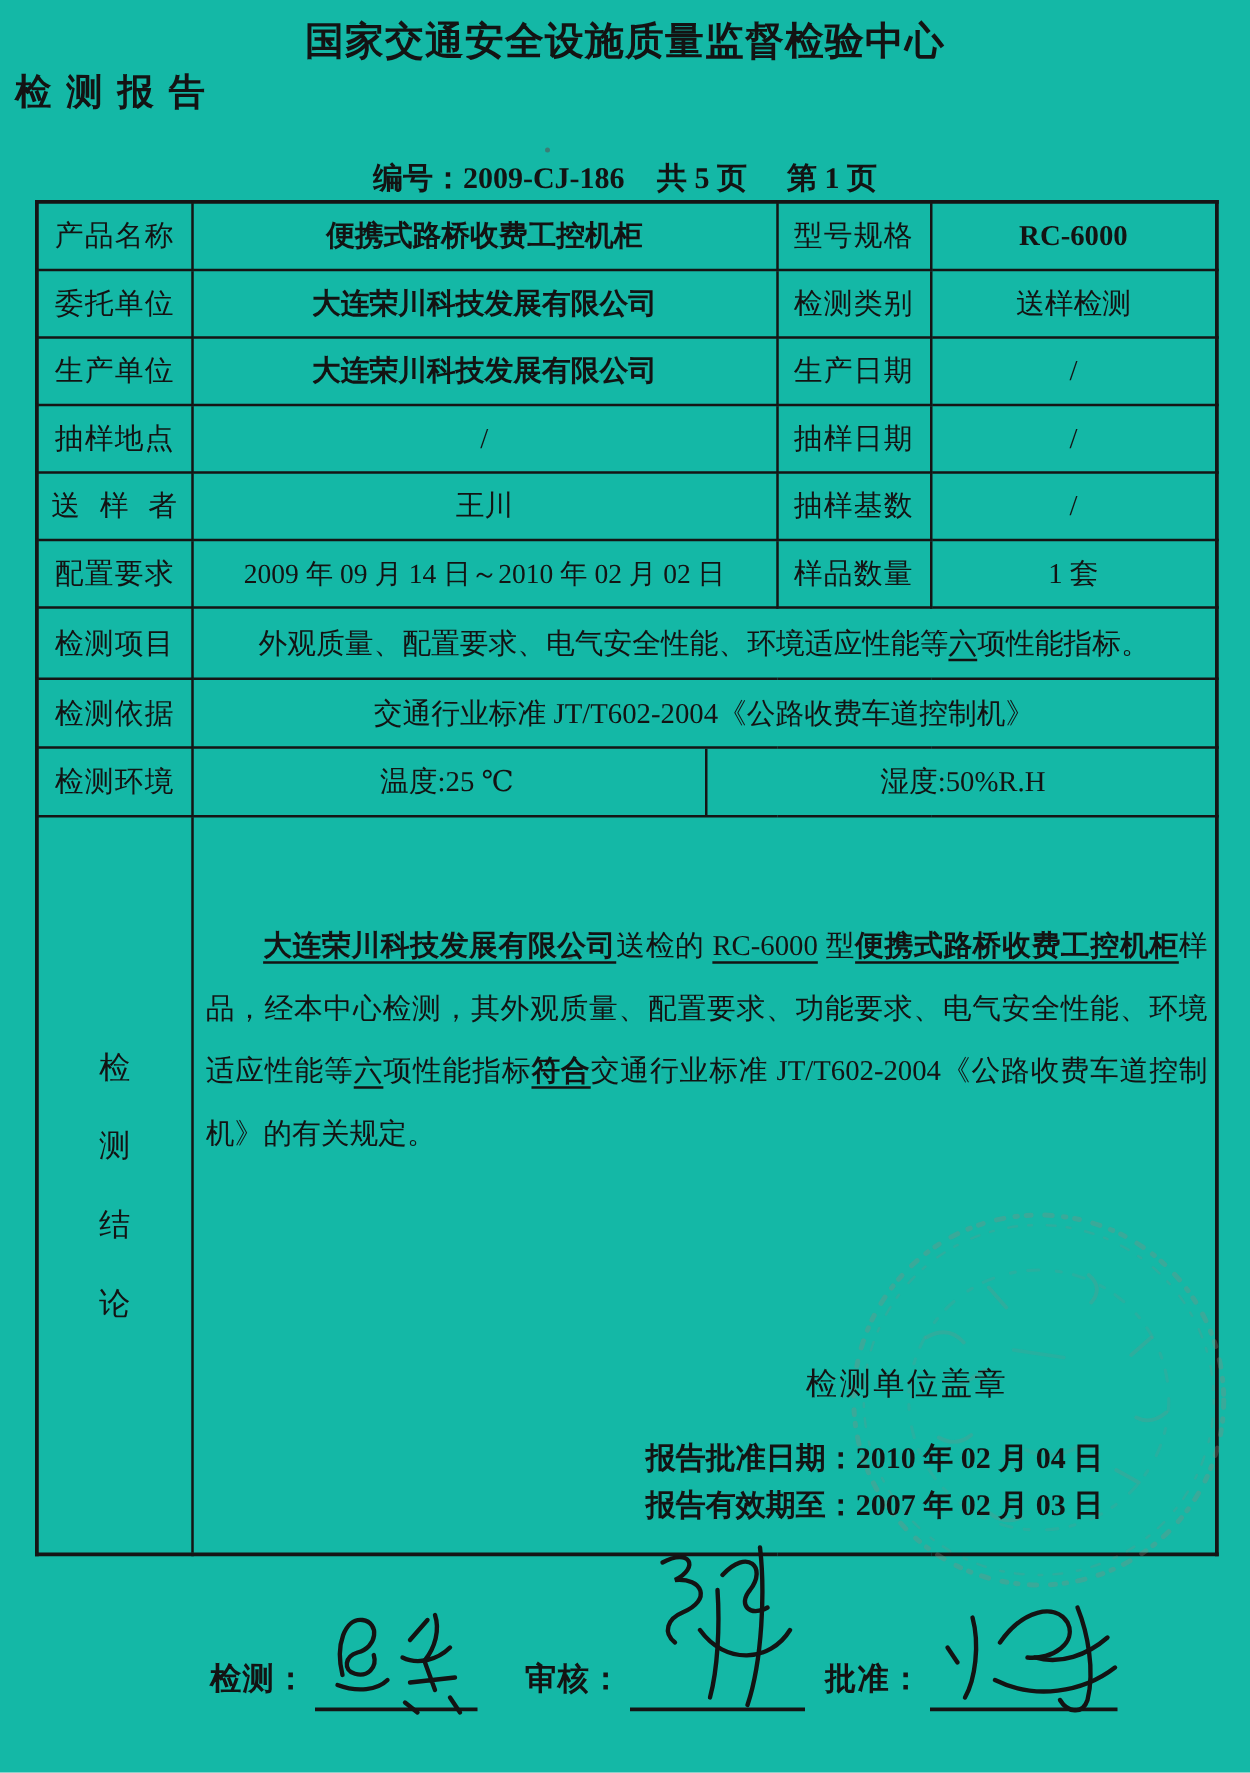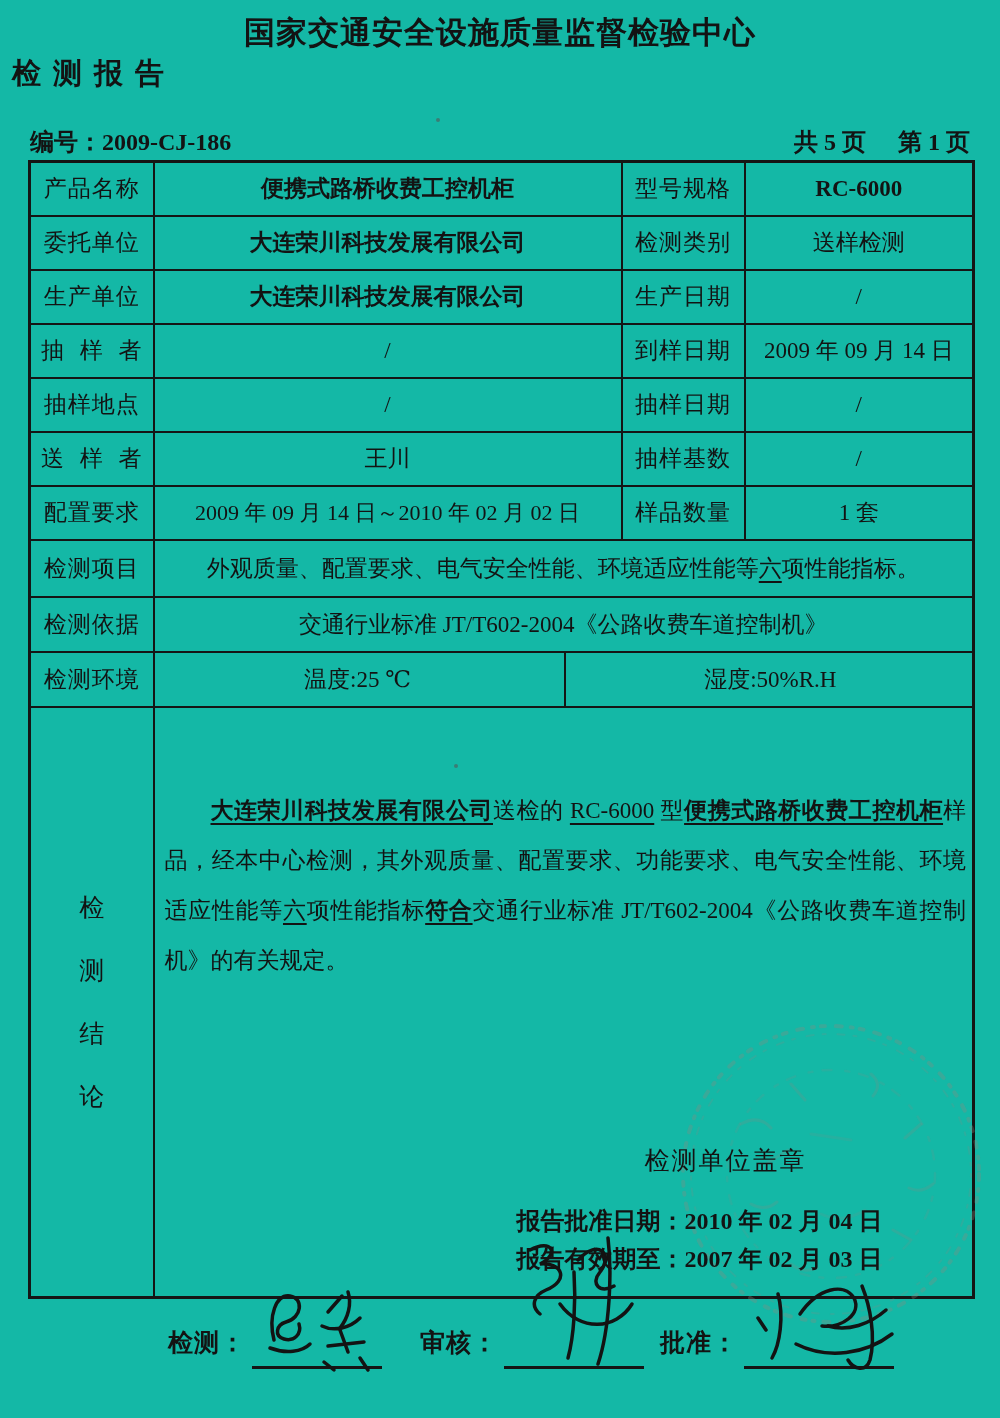--- a/index.html
+++ b/index.html
@@ -13,21 +13,21 @@
     position:absolute;top:12px;left:0;width:100%;
     text-align:center;font-size:31px;font-weight:700;letter-spacing:1px;
   }
   .doc-title{
     position:absolute;top:54px;left:0;width:100%;
     text-align:left;font-size:29px;font-weight:700;letter-spacing:12px;
     text-indent:12px;
   }
   .meta-row{
     position:absolute;top:126px;left:30px;width:940px;
-    display:flex;justify-content:space-between;align-items:flex-end;
+    display:flex;justify-content:center;align-items:flex-end;
     font-size:24px;
   }
   .meta-left{font-weight:600;}
   .meta-right span{margin-left:26px;font-weight:600;}
   table.main{
     position:absolute;top:160px;left:28px;width:944px;
     border-collapse:collapse;table-layout:fixed;
     border:3px solid #151515;
     font-size:23px;
   }
@@ -120,26 +120,20 @@
       <td class="lbl">检测类别</td>
       <td>送样检测</td>
     </tr>
     <tr class="h54">
       <td class="lbl">生产单位</td>
       <td class="b">大连荣川科技发展有限公司</td>
       <td class="lbl">生产日期</td>
       <td>/</td>
     </tr>
     <tr class="h54">
-      <td class="lbl">抽 样 者</td>
-      <td>/</td>
-      <td class="lbl">到样日期</td>
-      <td>2009 年 09 月 14 日</td>
-    </tr>
-    <tr class="h54">
       <td class="lbl">抽样地点</td>
       <td>/</td>
       <td class="lbl">抽样日期</td>
       <td>/</td>
     </tr>
     <tr class="h54">
       <td class="lbl">送 样 者</td>
       <td>王川</td>
       <td class="lbl">抽样基数</td>
       <td>/</td>

